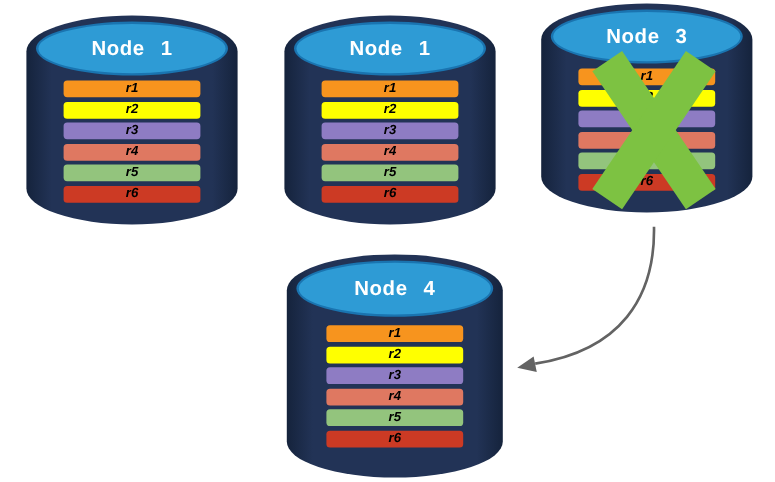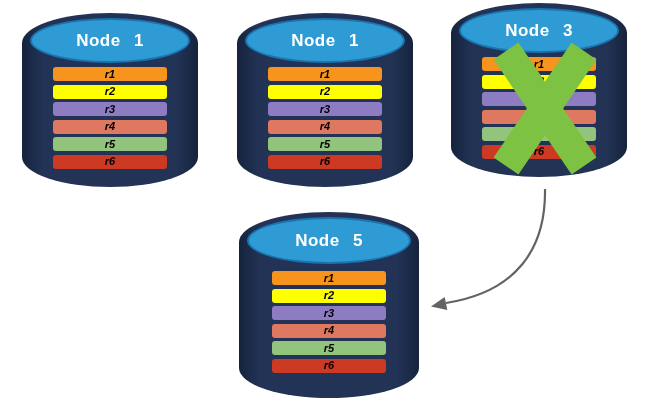--- a/index.html
+++ b/index.html
@@ -124,21 +124,21 @@
     </div>
   <svg class="x-overlay" viewBox="0 0 176 174" aria-hidden="true">
     <line class="x-stroke" x1="55" y1="48" x2="133" y2="163"></line>
     <line class="x-stroke" x1="133" y1="48" x2="55" y2="163"></line>
   </svg>
 </div>
 
 <div class="node" id="node-4">
   <div class="cyl-body"></div>
   <div class="cyl-top">
-    <span class="node-title">Node 5</span>
+    <span class="node-title">Node 4</span>
   </div>
   <div class="bars">
       <div class="bar" style="background: rgb(247, 148, 30);">r1</div>
       <div class="bar" style="background: rgb(255, 255, 0);">r2</div>
       <div class="bar" style="background: rgb(142, 124, 195);">r3</div>
       <div class="bar" style="background: rgb(223, 120, 97);">r4</div>
       <div class="bar" style="background: rgb(147, 196, 125);">r5</div>
       <div class="bar" style="background: rgb(204, 58, 36);">r6</div>
     </div>
 </div>

